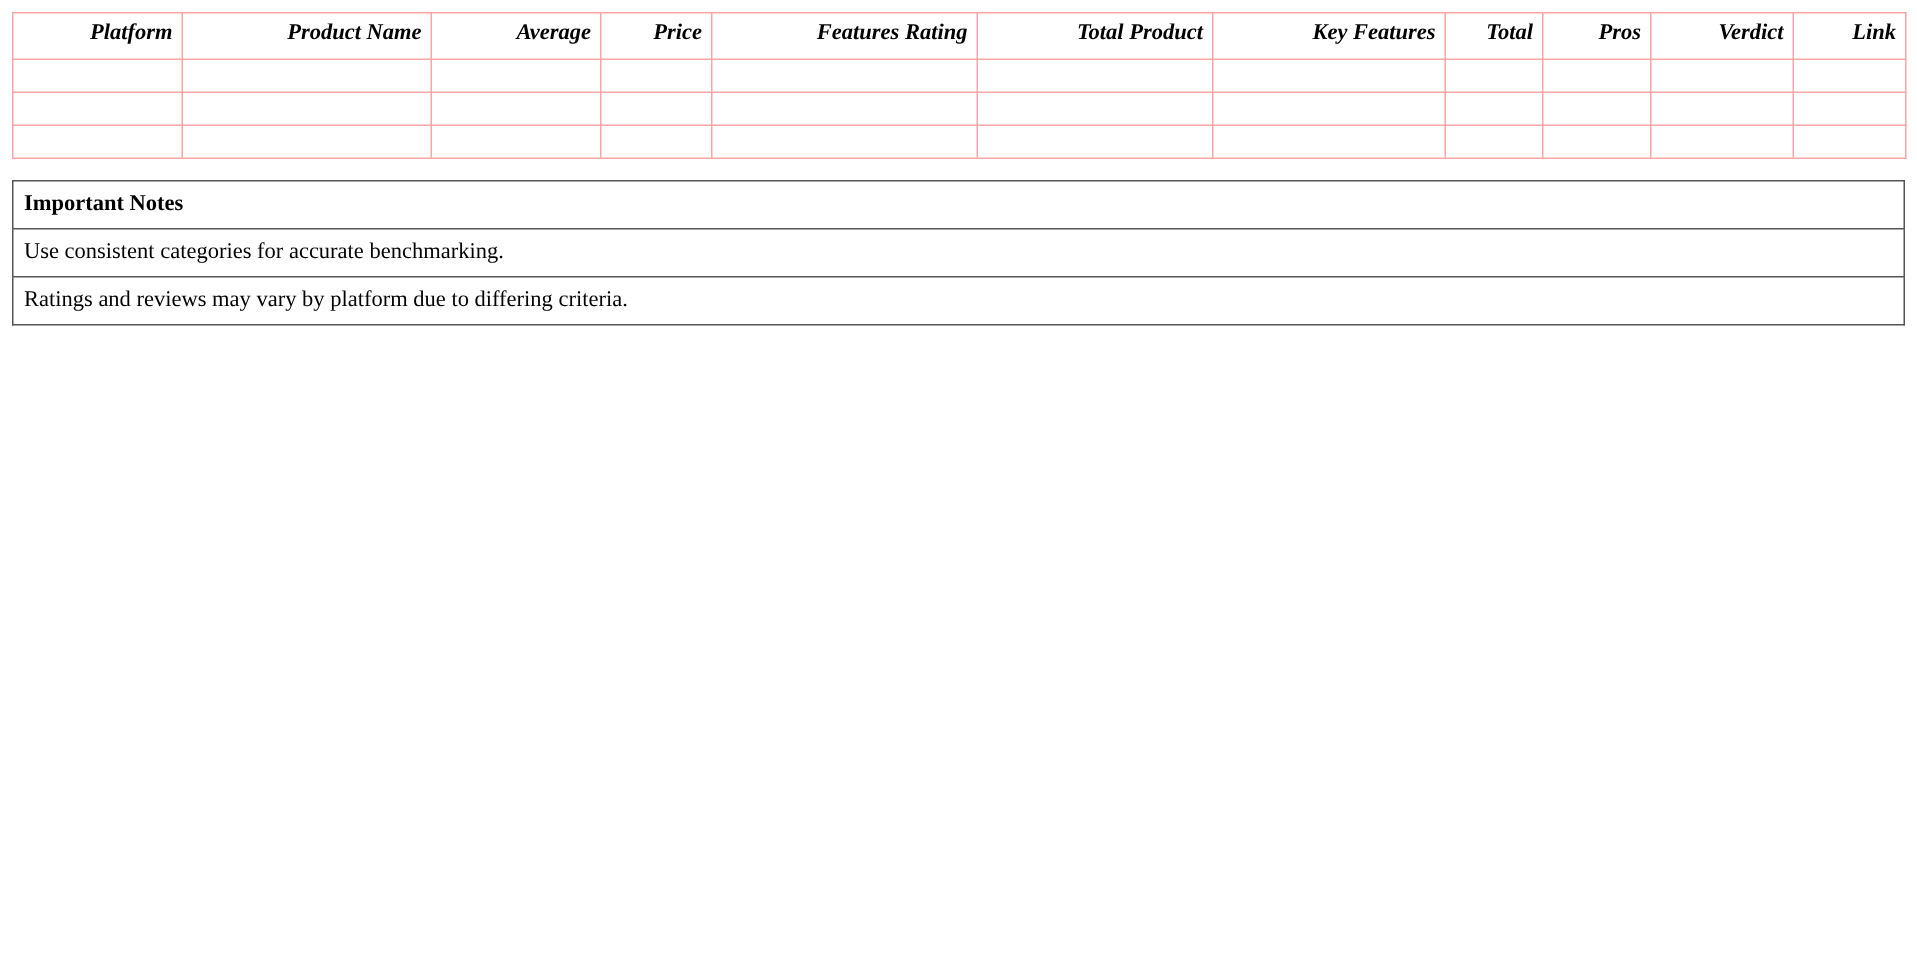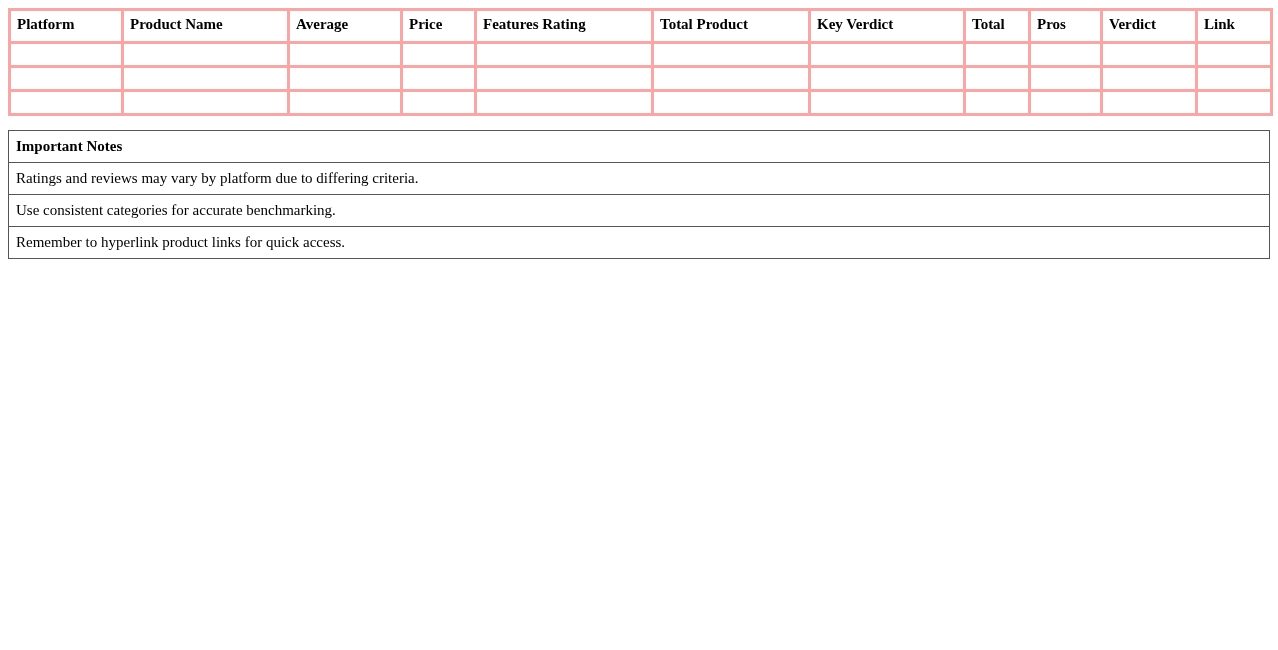--- a/index.html
+++ b/index.html
@@ -19,26 +19,27 @@
     padding: 8px 8px 0 8px;
     box-sizing: border-box;
   }
   table {
     border-collapse: collapse;
     table-layout: fixed;
     width: 1262px;
   }
   table.comparison-table th,
   table.comparison-table td {
-    border: 3px solid #fca5a5;
+    border: 1px solid #fca5a5;
     padding: 4px 6px;
-    text-align: left;
+    text-align: right;
     vertical-align: top;
     font-size: 15px;
     line-height: 1.25;
+    font-style: italic;
   }
   table.comparison-table th {
     font-weight: bold;
     height: 22px;
   }
   table.comparison-table td {
     height: 13px;
   }
   .spacer {
     height: 14px;
@@ -97,21 +98,21 @@
         <col class="c-link">
     </colgroup>
     <thead>
       <tr>
         <th>Platform</th>
         <th>Product Name</th>
         <th>Average</th>
         <th>Price</th>
         <th>Features Rating</th>
         <th>Total Product</th>
-        <th>Key Verdict</th>
+        <th>Key Features</th>
         <th>Total</th>
         <th>Pros</th>
         <th>Verdict</th>
         <th>Link</th>
       </tr>
     </thead>
     <tbody>
       <tr>
         <td></td>
         <td></td>
@@ -157,24 +158,21 @@
   <div class="spacer"></div>
 
   <table class="notes-table">
     <thead>
       <tr>
         <th>Important Notes</th>
       </tr>
     </thead>
     <tbody>
       <tr>
-        <td>Ratings and reviews may vary by platform due to differing criteria.</td>
-      </tr>
-      <tr>
         <td>Use consistent categories for accurate benchmarking.</td>
       </tr>
       <tr>
-        <td>Remember to hyperlink product links for quick access.</td>
+        <td>Ratings and reviews may vary by platform due to differing criteria.</td>
       </tr>
     </tbody>
   </table>
 
 </div>
 
 </body></html>

